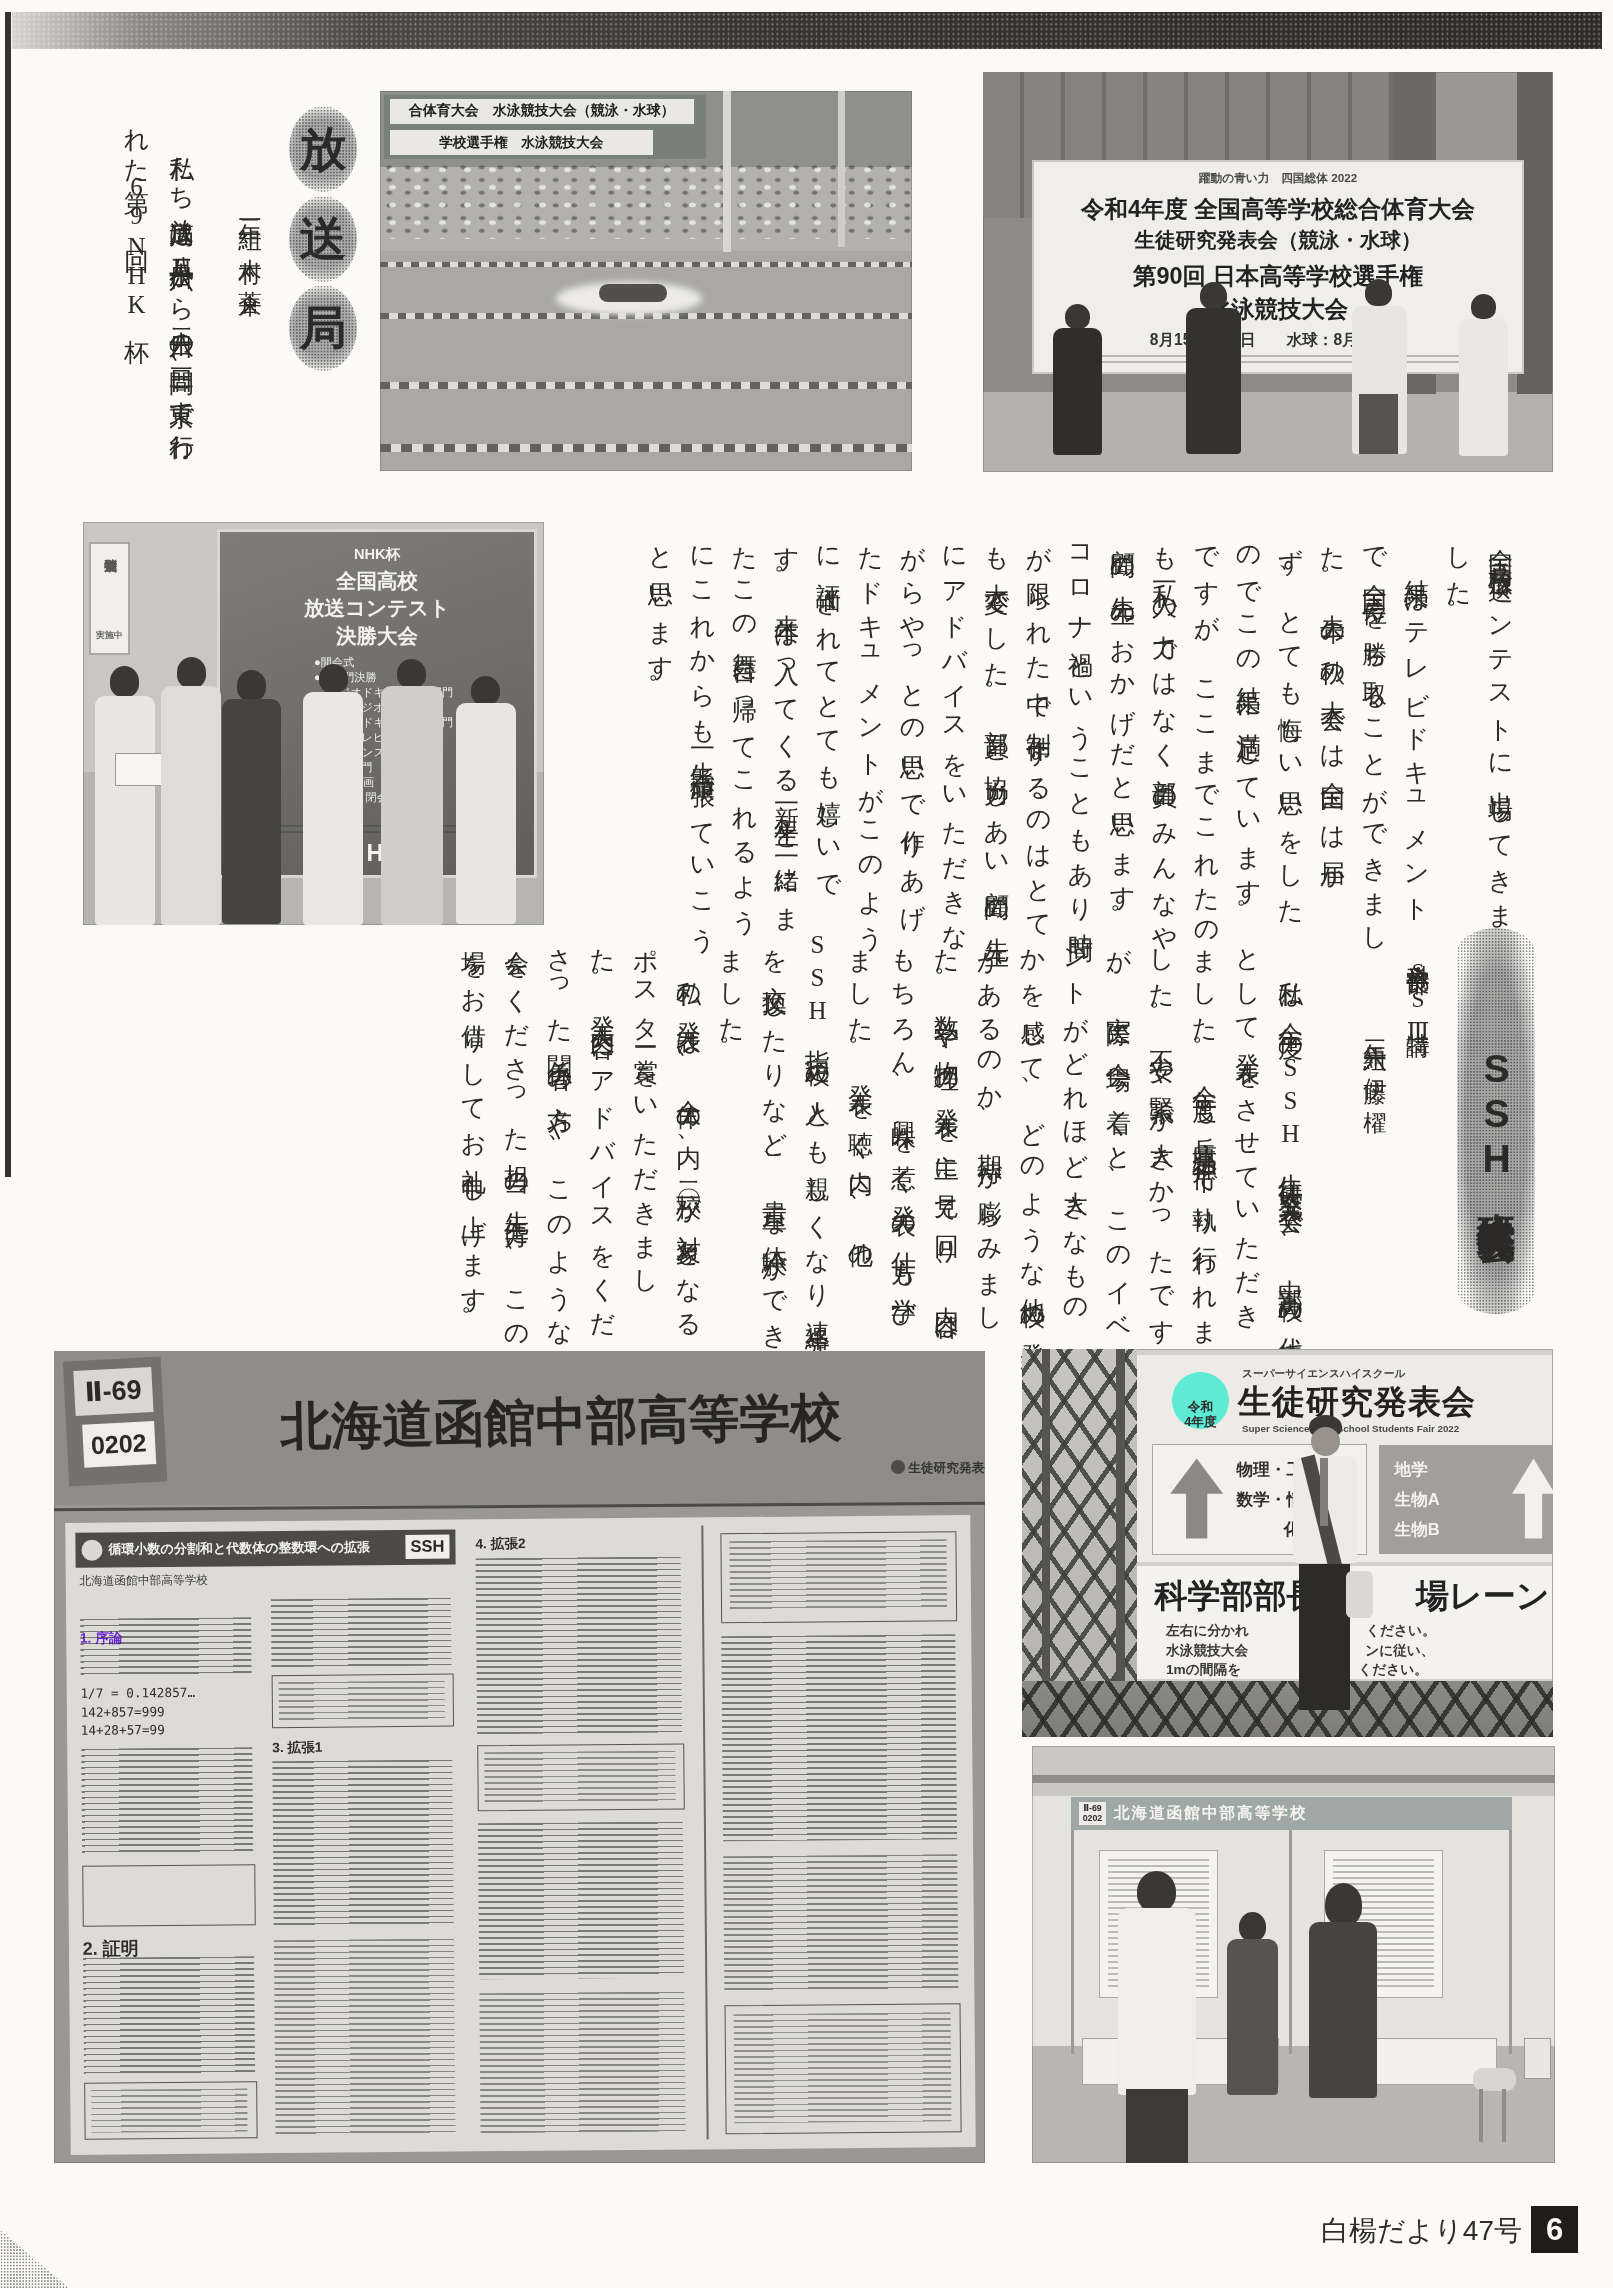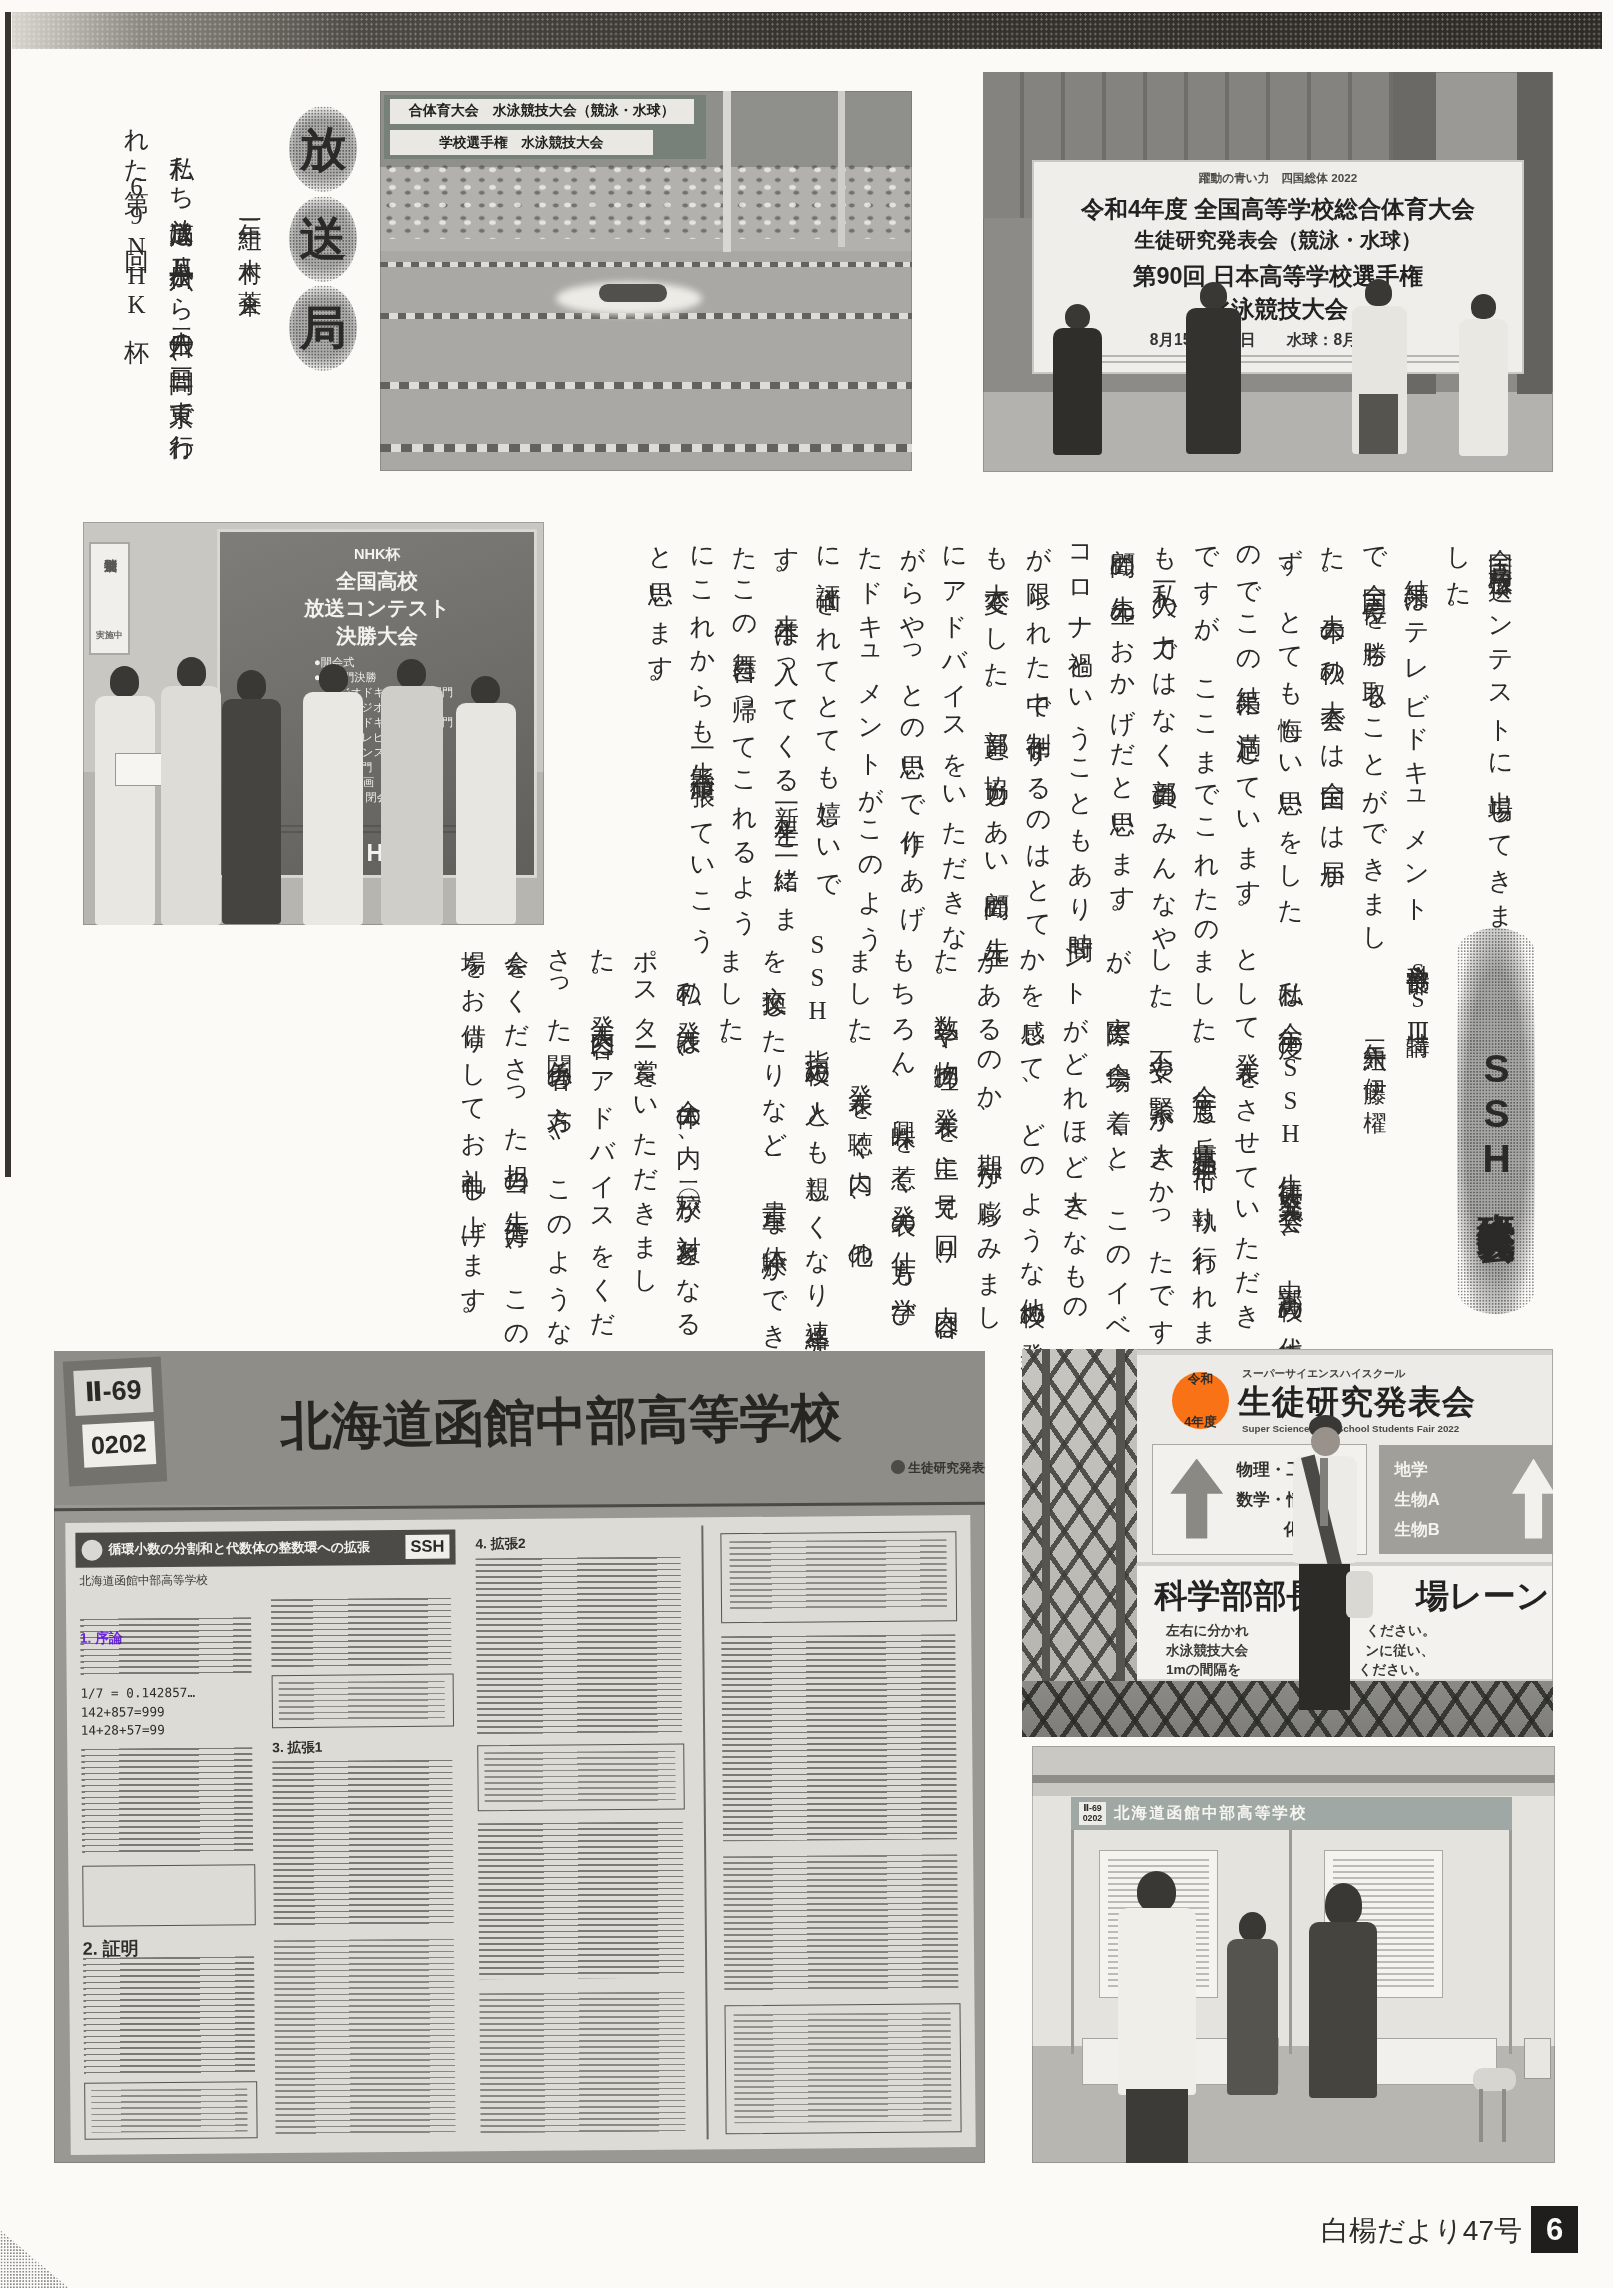--- a/index.html
+++ b/index.html
@@ -219,21 +219,21 @@
         <div class="fl" style="position:absolute;left:7.8px;top:7.8px;width:217px;height:109px;opacity:.75;"></div>
       </div>
     </div>
   </div>
 
   <div class="abs photo" style="left:1022px;top:1349px;width:531px;height:388px;background:#d2d1cc;">
     <div class="abs truss" style="left:0;top:0;width:115px;height:388px;"></div>
     <div class="abs" style="left:19.5px;top:0;width:8.8px;height:388px;background:#55544f;"></div>
     <div class="abs" style="left:94px;top:0;width:8.8px;height:388px;background:#55544f;"></div>
     <div class="abs" style="left:115px;top:5.9px;width:415px;height:207px;background:#ececе8;background:#ececе8;background-color:#ececе8;background-color:#ecebe7;">
-      <div class="abs sans" style="left:35px;top:17.6px;width:57px;height:57px;border-radius:50%;background:#f97316;color:#2f2e2a;font-size:12.7px;font-weight:bold;display:flex;flex-direction:column;align-items:center;justify-content:space-between;line-height:14.6px;">
+      <div class="abs sans" style="left:35px;top:17.6px;width:57px;height:57px;border-radius:50%;background:#5eead4;color:#2f2e2a;font-size:12.7px;font-weight:bold;display:flex;flex-direction:column;align-items:center;justify-content:flex-end;line-height:14.6px;">
         <span>令和</span>
         <span>4年度</span>
       </div>
       <div class="abs sans" style="left:105px;top:11.7px;width:302px;font-size:10.7px;font-weight:bold;color:#454440;">スーパーサイエンスハイスクール</div>
       <div class="abs sans" style="left:101px;top:25px;width:312px;font-size:33px;font-weight:bold;color:#232220;letter-spacing:1px;">生徒研究発表会</div>
       <div class="abs sans" style="left:105px;top:68px;width:312px;font-size:9.8px;font-weight:bold;color:#4a4945;">Super Science High School Students Fair 2022</div>
       <div class="abs" style="left:15.6px;top:90px;width:213px;height:109px;background:#f2f1ed;box-shadow:0 0 0 1px #a9a8a3;">
         <div class="abs arrowup" style="left:17.6px;top:13.7px;width:53px;height:80px;background:#8a8984;"></div>
         <div class="abs sans" style="left:84px;top:9.8px;width:127px;font-size:16.6px;font-weight:bold;color:#302f2b;line-height:30px;">
           <div>物理・工学</div>

